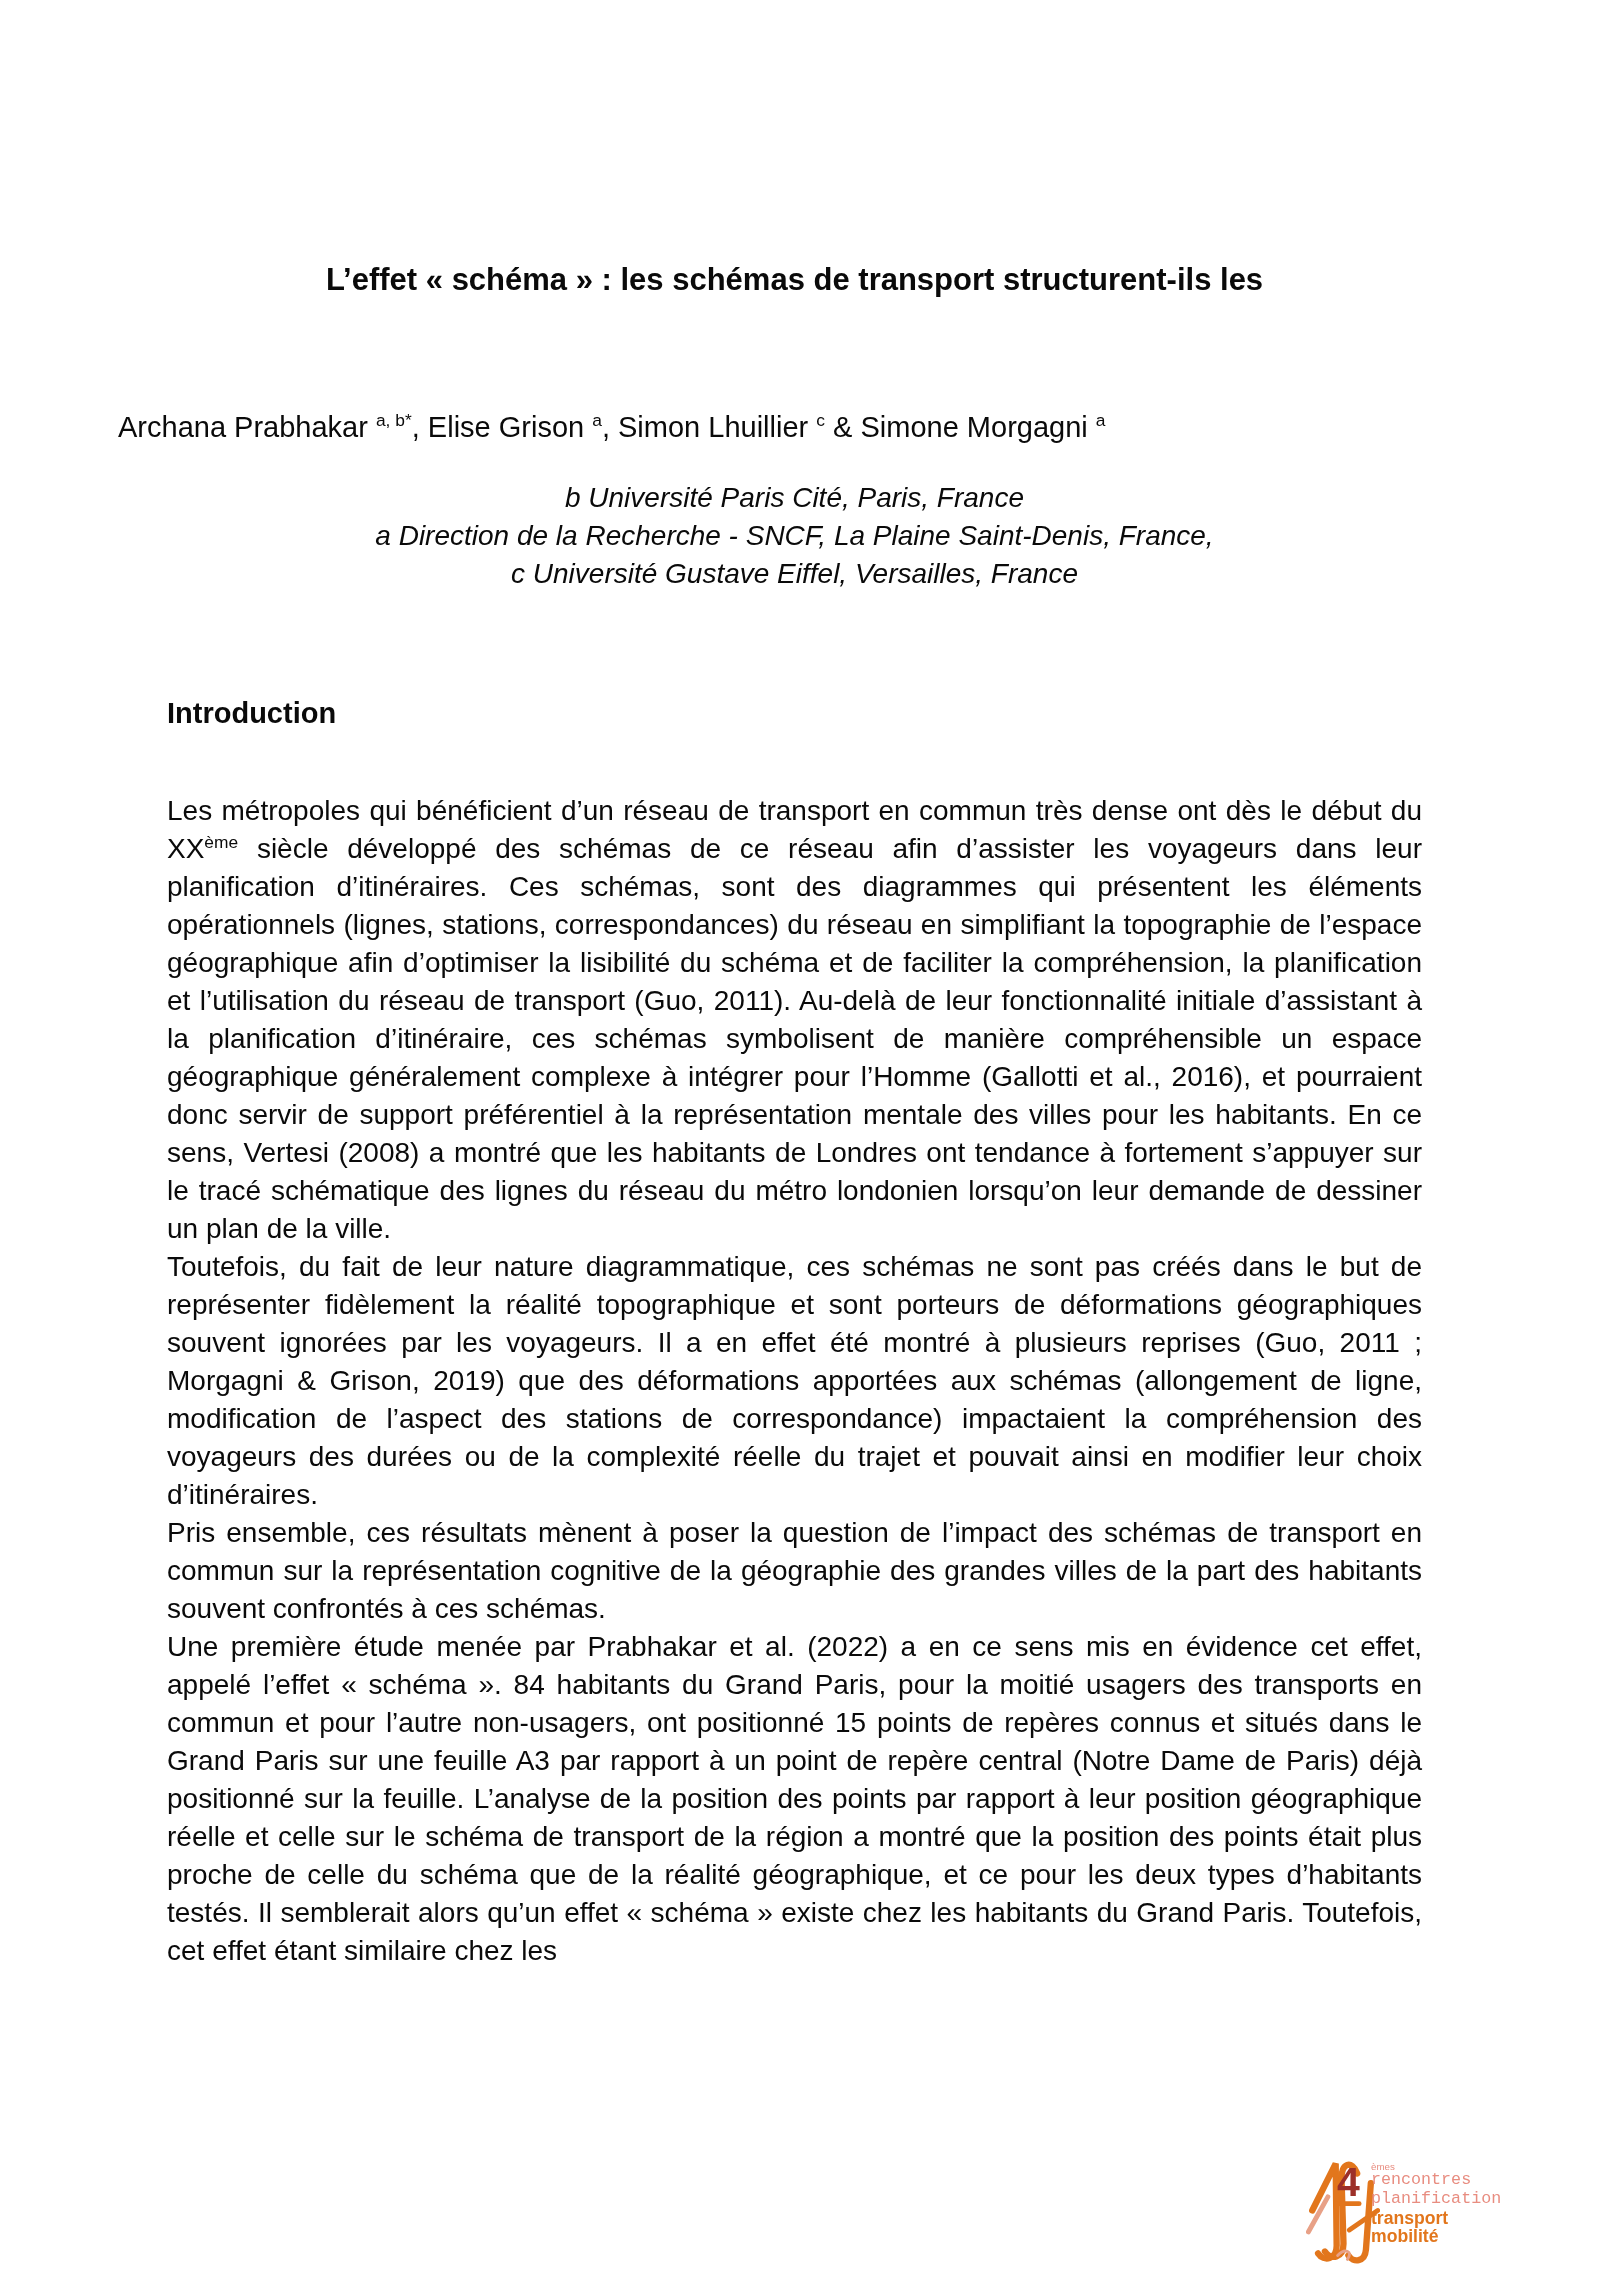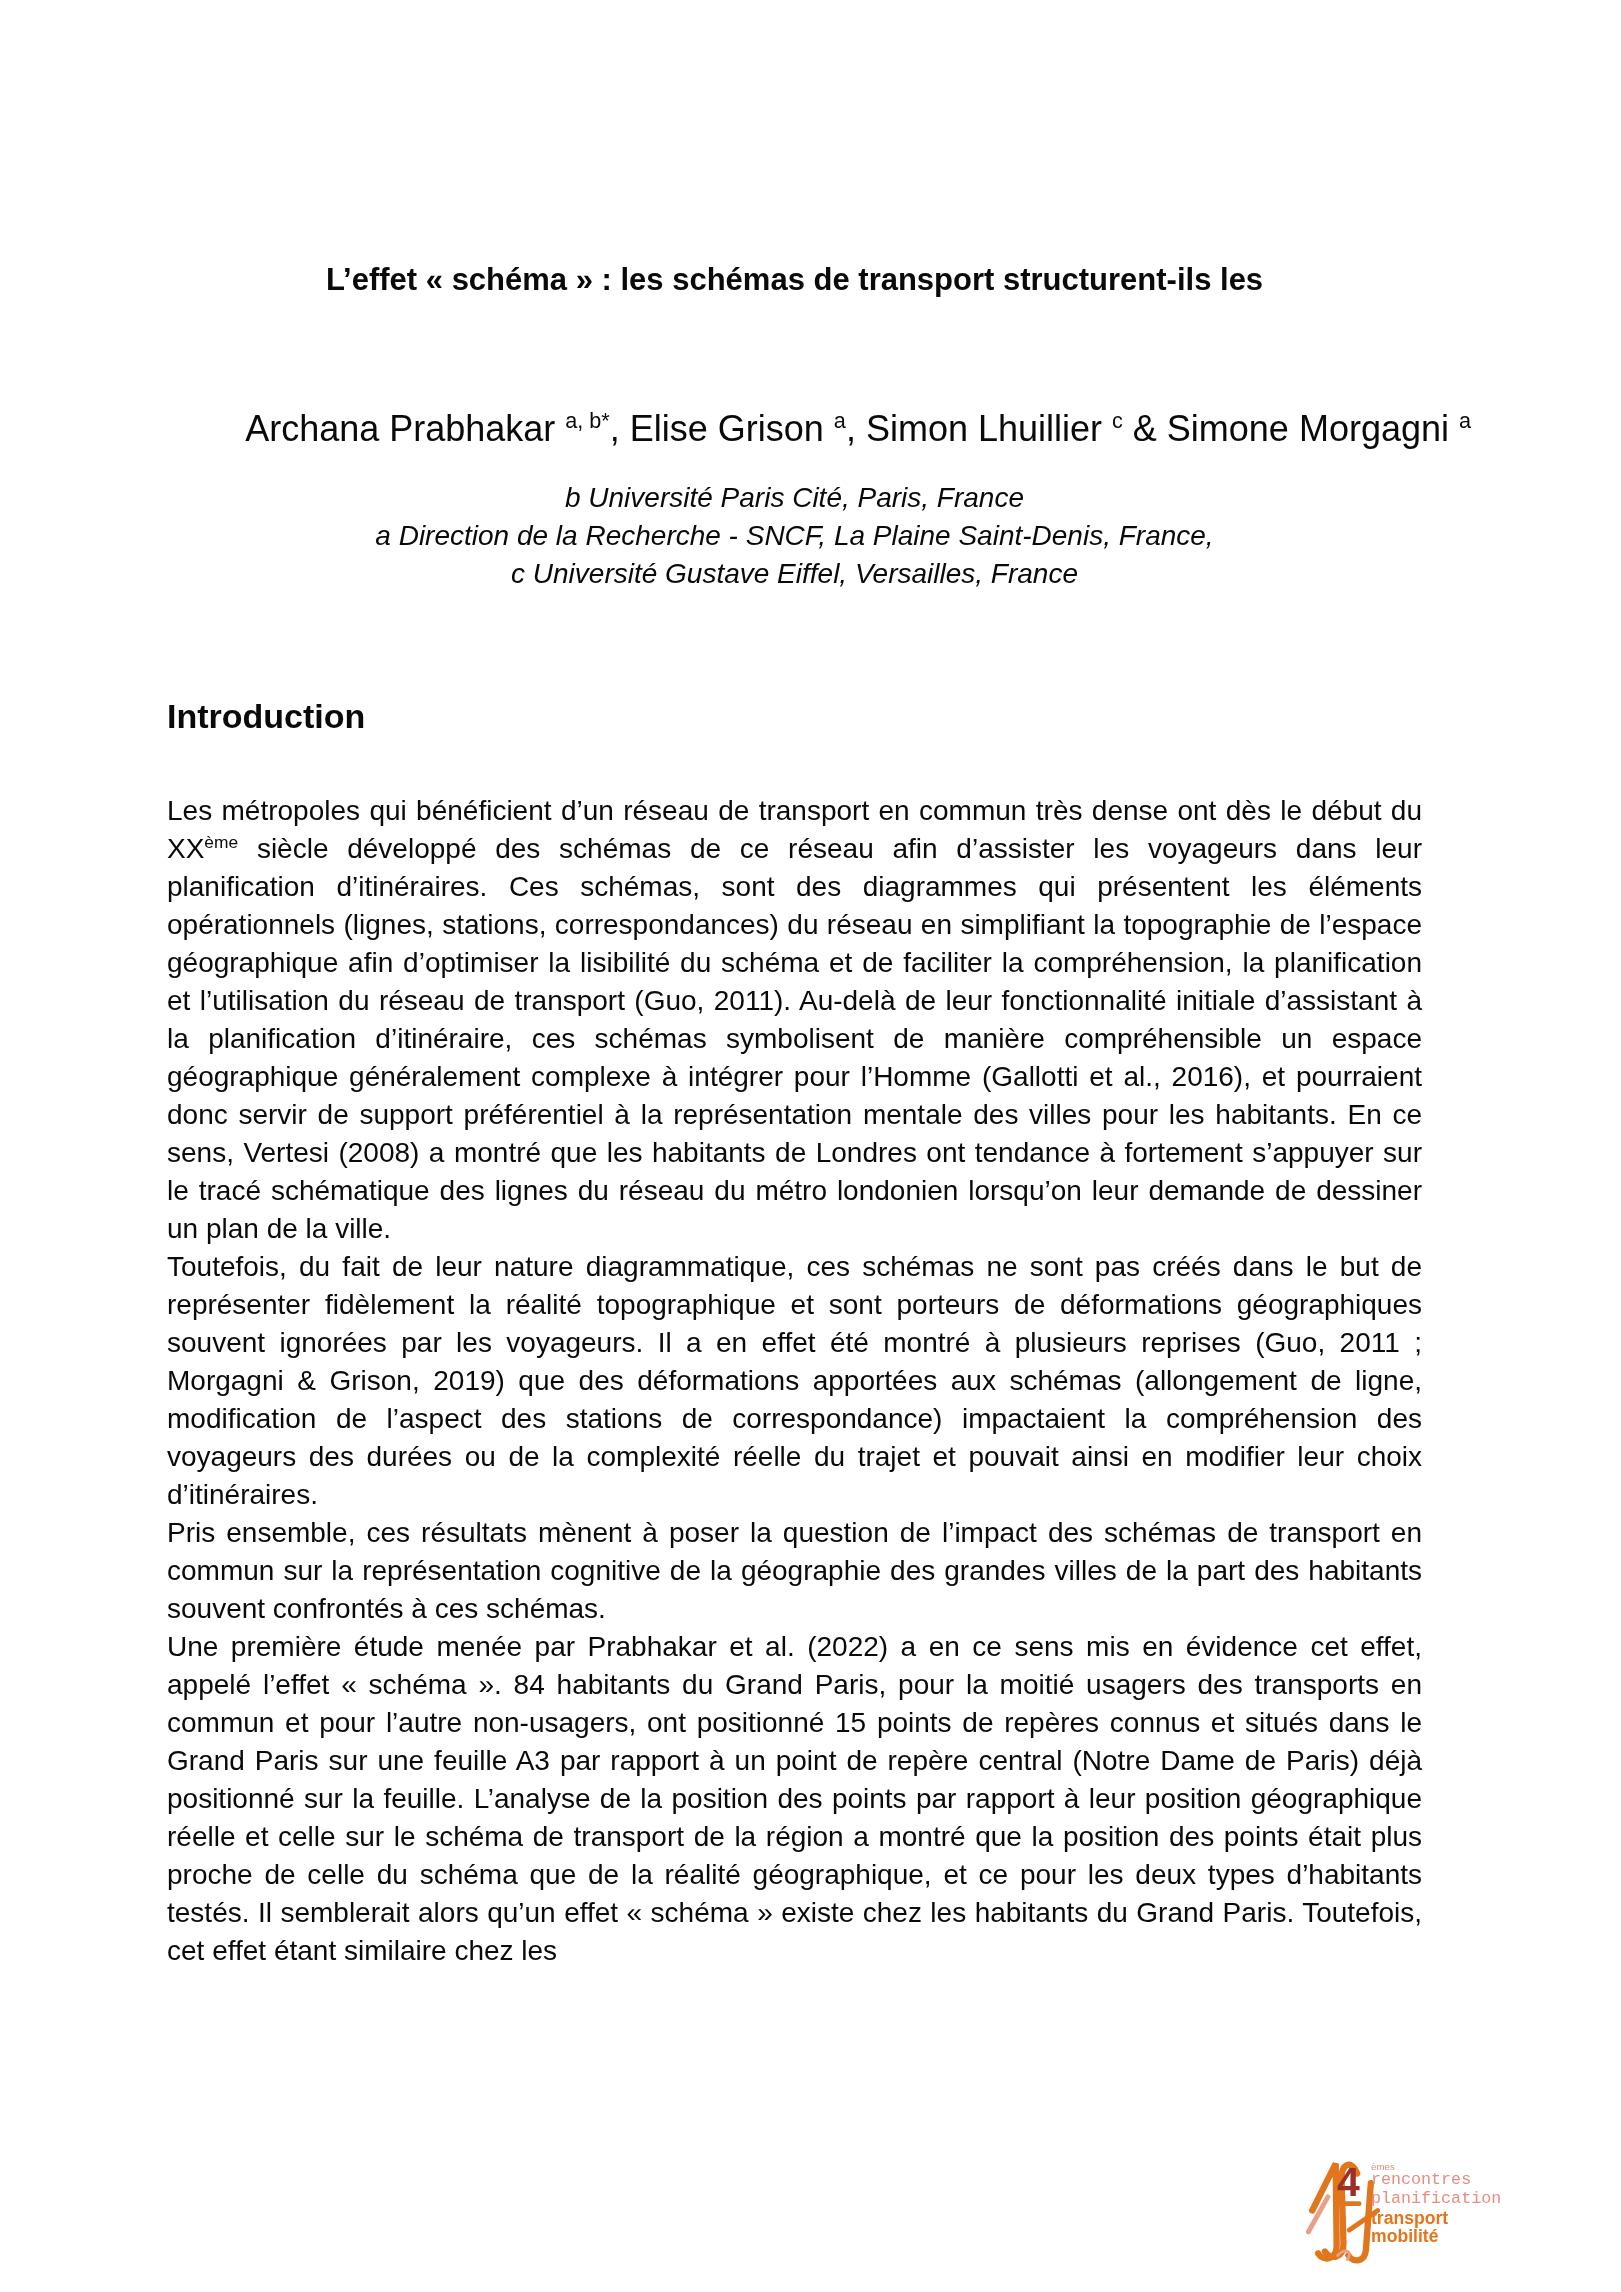--- a/index.html
+++ b/index.html
@@ -9,30 +9,30 @@
     position:relative;
     font-family:"Liberation Sans", sans-serif;
     color:#0a0a0a;
   }
   .paper-title {
     position:absolute; top:253px; left:167px; width:1255px;
     text-align:center; font-weight:700; font-size:31px; line-height:54px;
   }
   .authors-line {
     position:absolute; top:401px; left:118px; width:1353px;
-    text-align:right; font-size:36px; line-height:39px;
+    text-align:left; font-size:29px; line-height:39px;
   }
   .authors-line sup { font-size:60%; }
   .affiliations {
     position:absolute; top:479px; left:167px; width:1255px;
     text-align:center; font-style:italic; font-size:28px; line-height:38px;
   }
   .section-heading {
     position:absolute; top:697px; left:167px;
-    font-size:34px; font-weight:700;text-align:right;
+    font-size:29px; font-weight:700;text-align:right;
   }
   .body-text {
     position:absolute; top:753px; left:167px; width:1255px;
     font-size:28px; line-height:38px; text-align:justify;margin-top:39px;
   }
   .body-text p { margin:0; padding:0; }
   .body-text sup { font-size:62%; line-height:0; }
   
   .logo {
     position:absolute; left:1306px; top:2148px; width:211px; height:127px;

